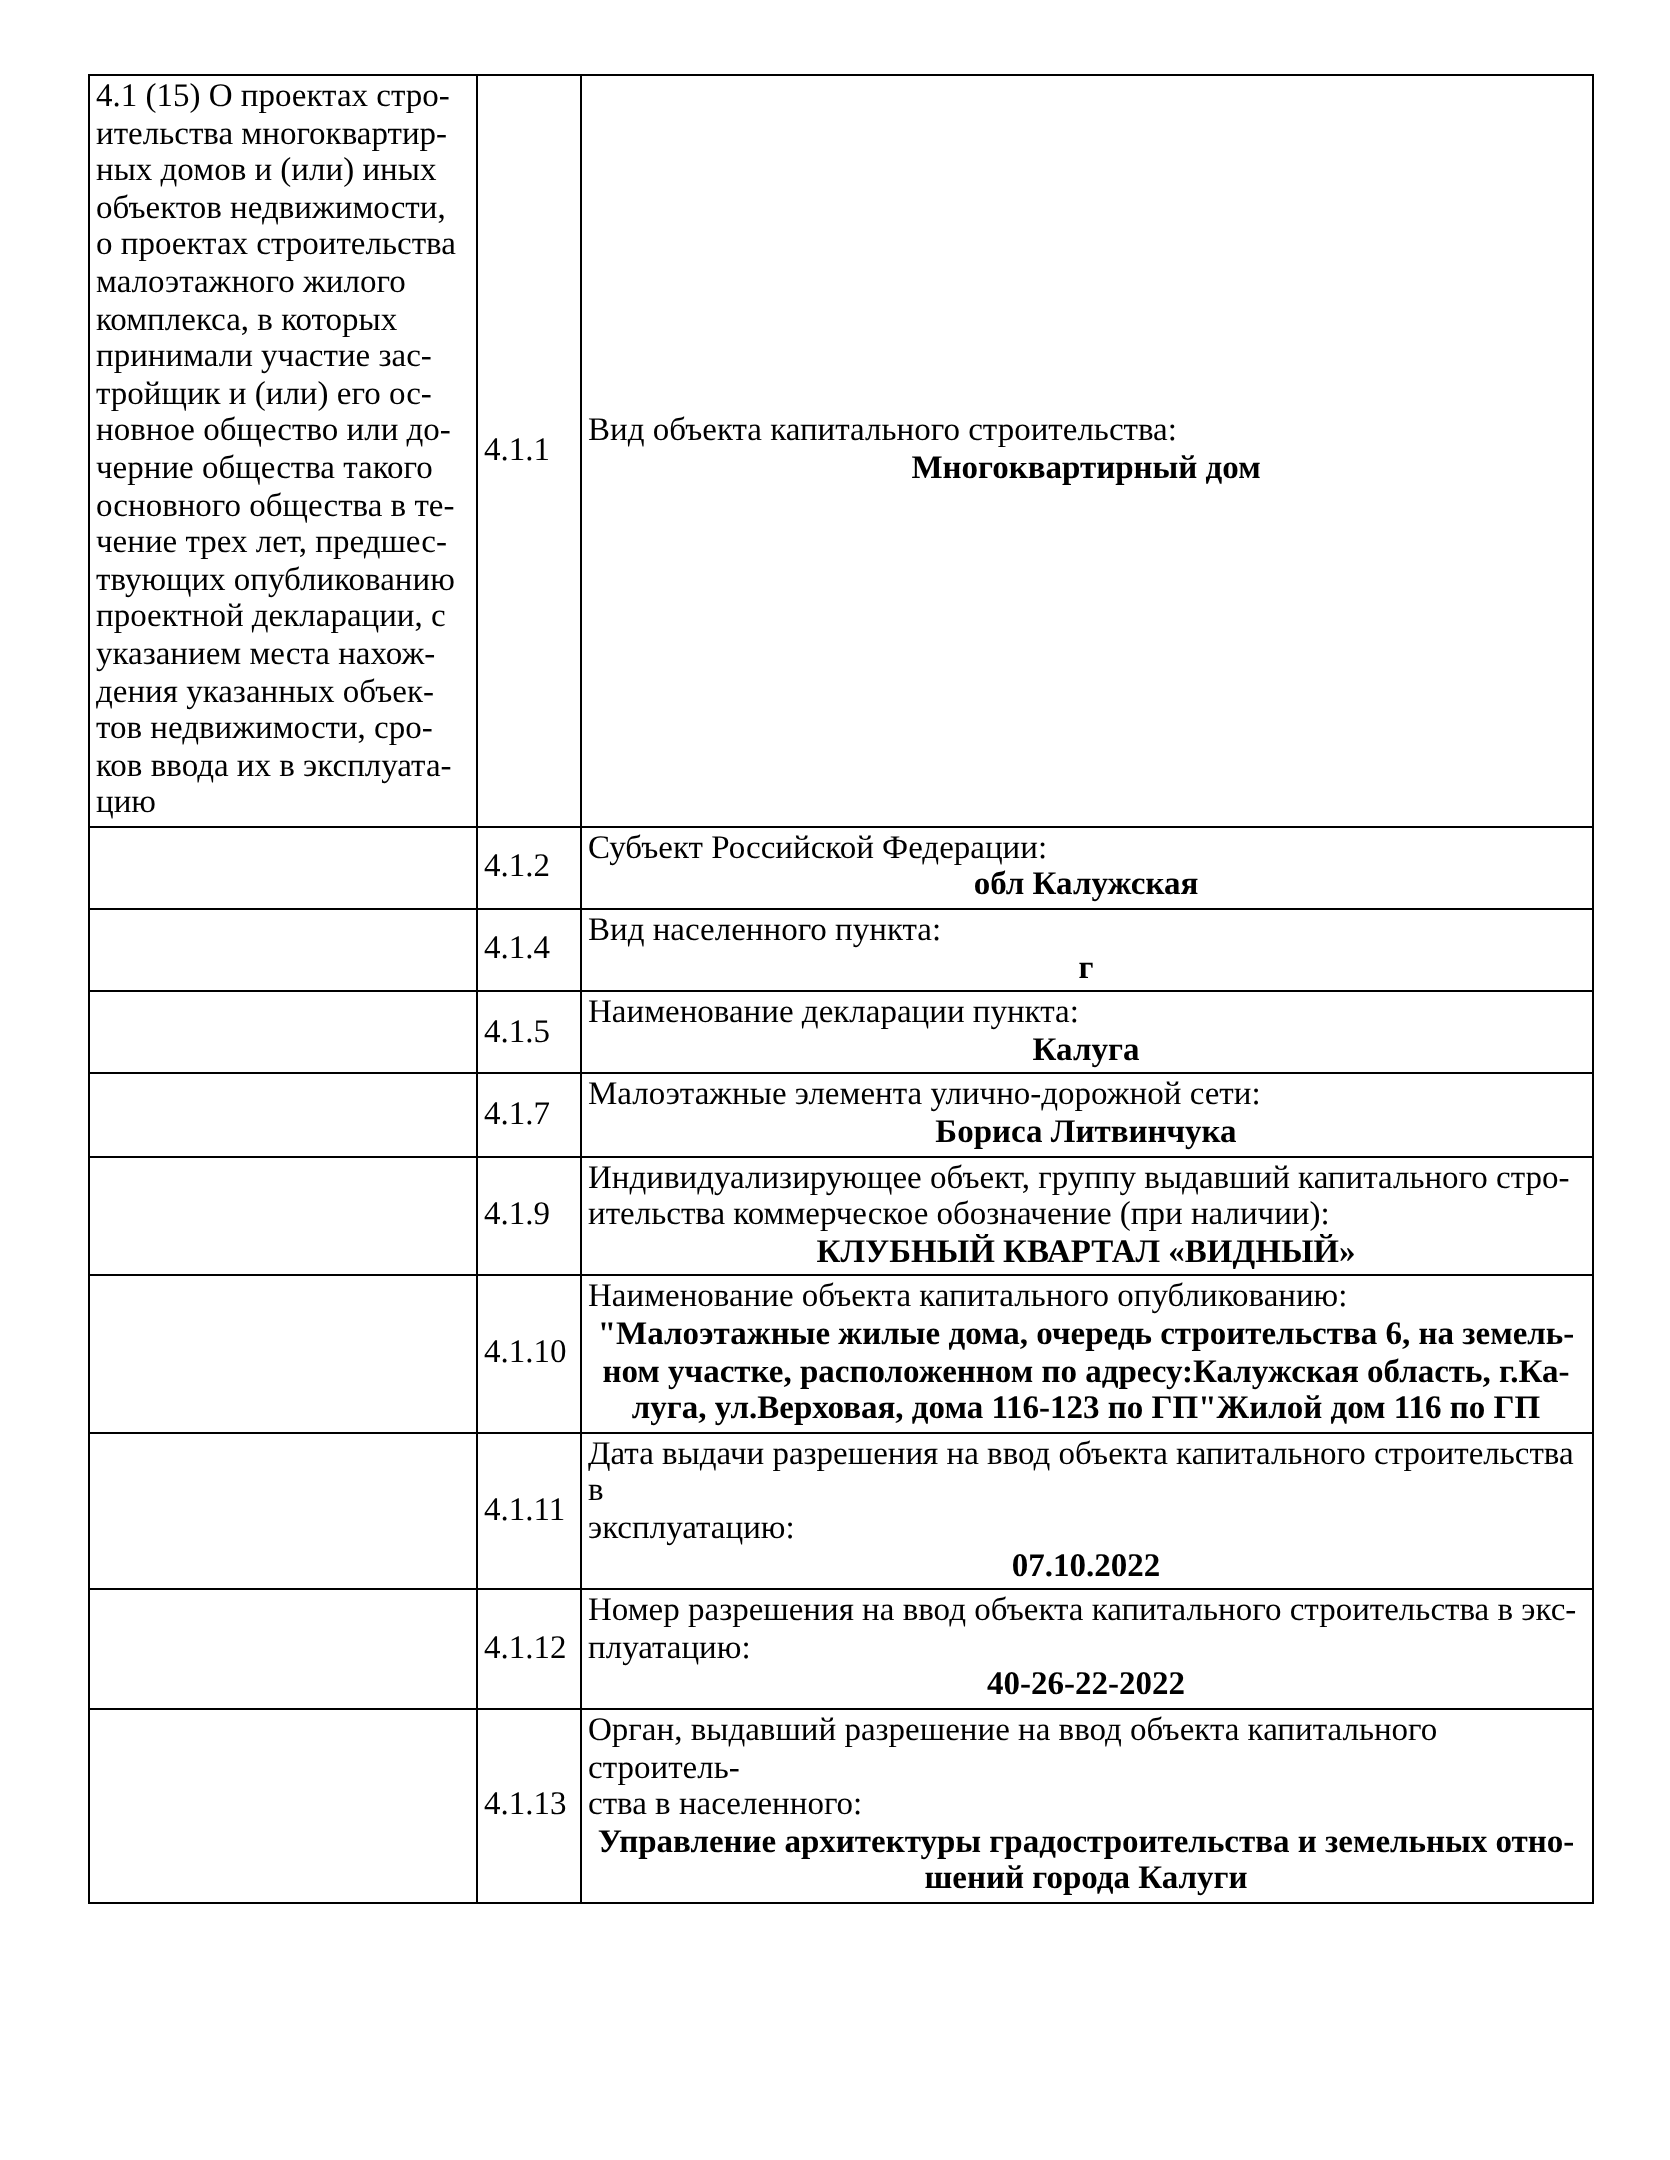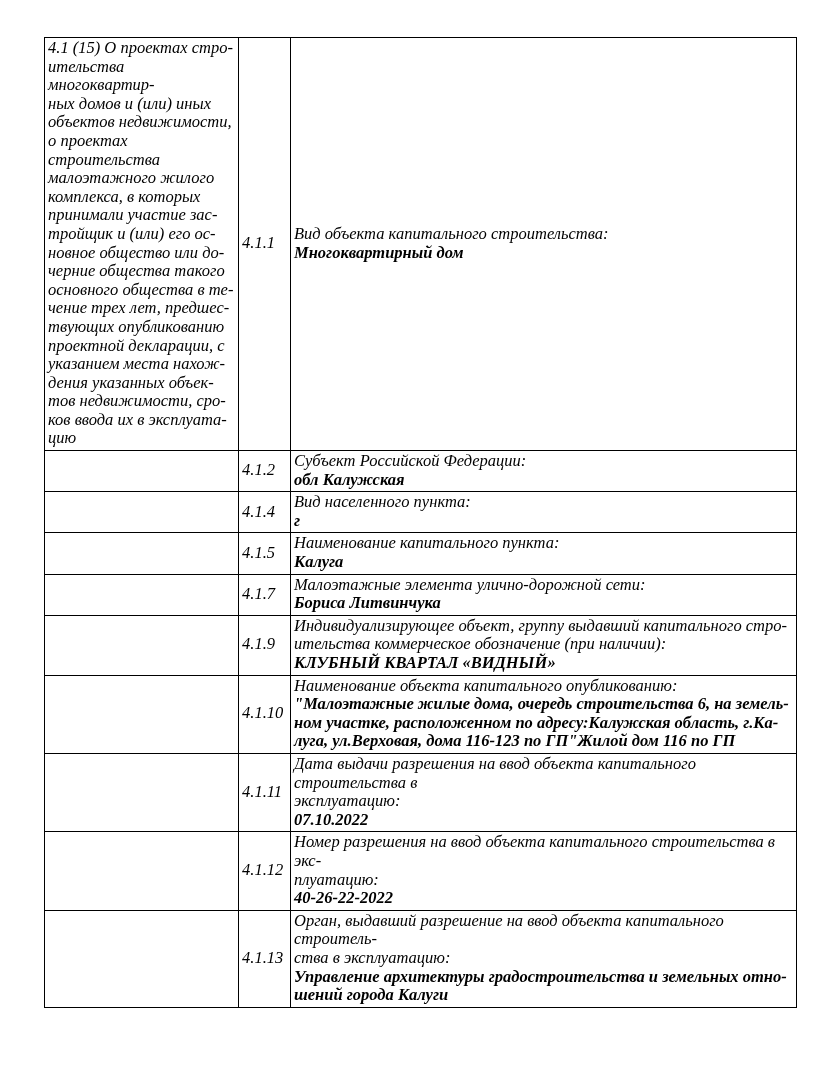--- a/index.html
+++ b/index.html
@@ -8,21 +8,20 @@
     background: #ffffff;
     color: #000000;
     font-family: "Liberation Serif", "DejaVu Serif", serif;
   }
   .page {
     position: relative;
     width: 835px;
     height: 1080px;
     background: #ffffff;
     overflow: hidden;
-    font-style: italic;
   }
   table.decl-table {
     position: absolute;
     left: 44px;
     top: 37px;
     width: 744px;
     border-collapse: collapse;
     table-layout: fixed;
   }
   table.decl-table td {
@@ -45,20 +44,21 @@
   td.c-content {
     width: 498px;
     vertical-align: middle;
   }
   .lbl {
     white-space: pre-line;
   }
   .val {
     font-weight: bold;
     white-space: pre-line;
+    text-align: center;
   }
   .val-prefix {
     font-weight: normal;
   }
 </style>
 </head>
 <body>
 
 <div class="page">
   <table class="decl-table">
@@ -103,21 +103,21 @@
           <td class="c-num">4.1.4</td>
           <td class="c-content">
             <div class="lbl">Вид населенного пункта:</div>
             <div class="val">г</div>
           </td>
         </tr>
         <tr>
           <td class="c-section"></td>
           <td class="c-num">4.1.5</td>
           <td class="c-content">
-            <div class="lbl">Наименование капитального пункта:</div>
+            <div class="lbl">Наименование декларации пункта:</div>
             <div class="val">Калуга</div>
           </td>
         </tr>
         <tr>
           <td class="c-section"></td>
           <td class="c-num">4.1.7</td>
           <td class="c-content">
             <div class="lbl">Малоэтажные элемента улично-дорожной сети:</div>
             <div class="val">Бориса Литвинчука</div>
           </td>
@@ -157,20 +157,20 @@
             <div class="lbl">Номер разрешения на ввод объекта капитального строительства в экс-
 плуатацию:</div>
             <div class="val">40-26-22-2022</div>
           </td>
         </tr>
         <tr>
           <td class="c-section"></td>
           <td class="c-num">4.1.13</td>
           <td class="c-content">
             <div class="lbl">Орган, выдавший разрешение на ввод объекта капитального строитель-
-ства в эксплуатацию:</div>
+ства в населенного:</div>
             <div class="val">Управление архитектуры градостроительства и земельных отно-
 шений города Калуги</div>
           </td>
         </tr>
       </tbody>
   </table>
 </div>
 
 </body></html>

